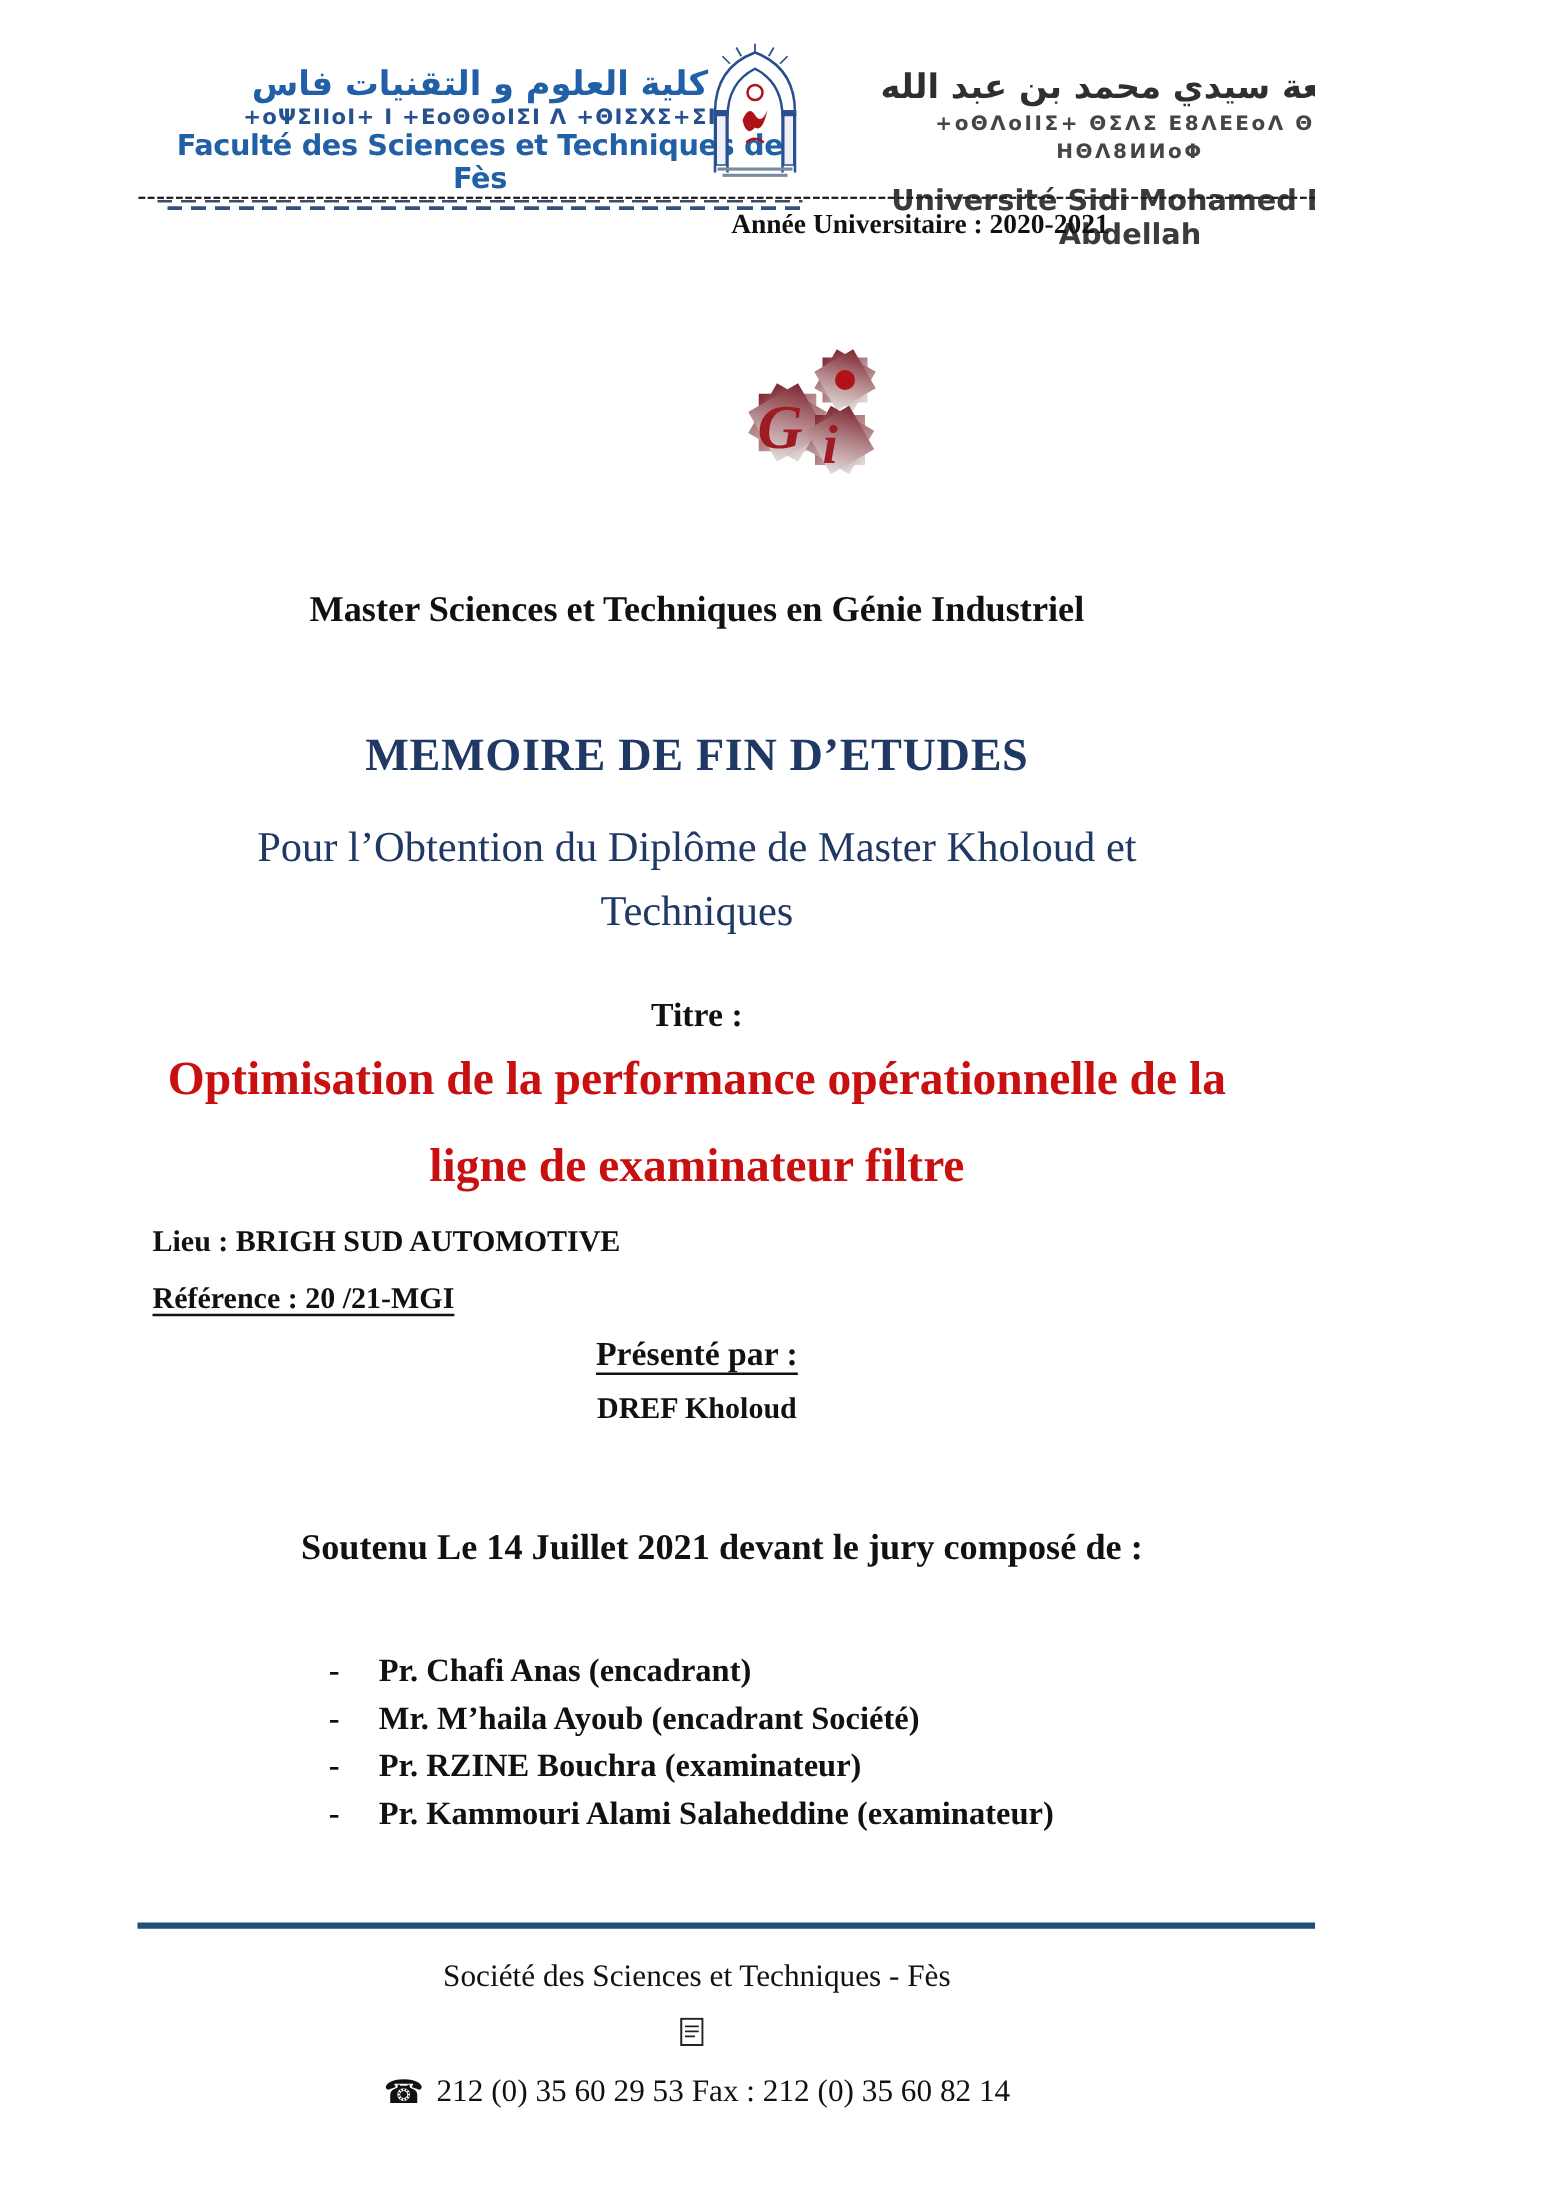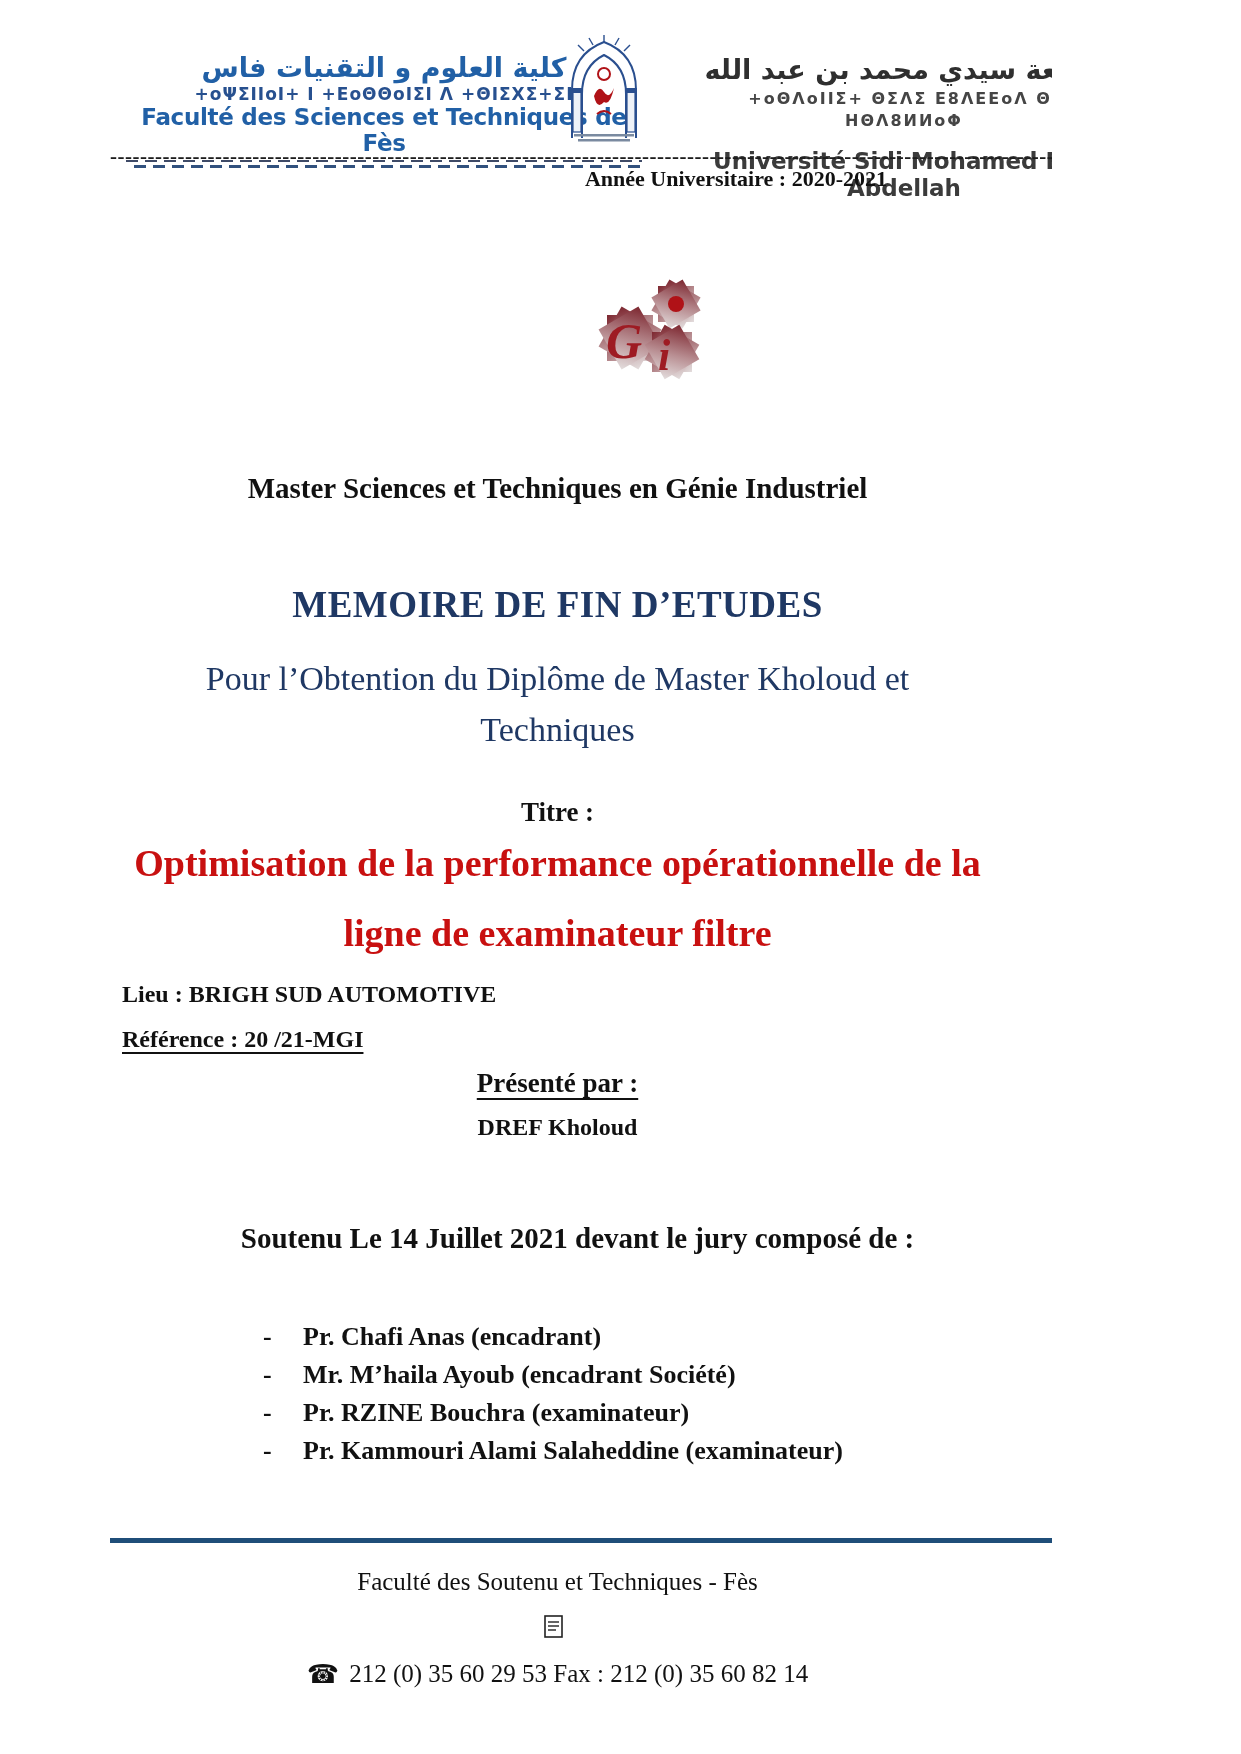--- a/index.html
+++ b/index.html
@@ -166,21 +166,21 @@
       <span class="dash">-</span>
       <span>Pr. RZINE Bouchra (examinateur)</span>
     </div>
     <div class="jury-row">
       <span class="dash">-</span>
       <span>Pr. Kammouri Alami Salaheddine (examinateur)</span>
     </div>
   </div>
 
   <div class="abs rule"></div>
-  <div class="ccol f1">Faculté des Soutenu et Techniques - Fès</div>
+  <div class="ccol f1">Société des Sciences et Techniques - Fès</div>
   <div class="ccol f2">
     <span class="icon-inline">
       <svg width="19" height="23" viewBox="0 0 19 23">
         <rect x="1" y="1" width="17" height="21" fill="#fff" stroke="#222" stroke-width="1.6"></rect>
         <line x1="4" y1="7" x2="15" y2="7" stroke="#222" stroke-width="1.4"></line>
         <line x1="4" y1="11" x2="15" y2="11" stroke="#222" stroke-width="1.4"></line>
         <line x1="4" y1="15" x2="12" y2="15" stroke="#222" stroke-width="1.4"></line>
       </svg>
     </span>
   </div>

